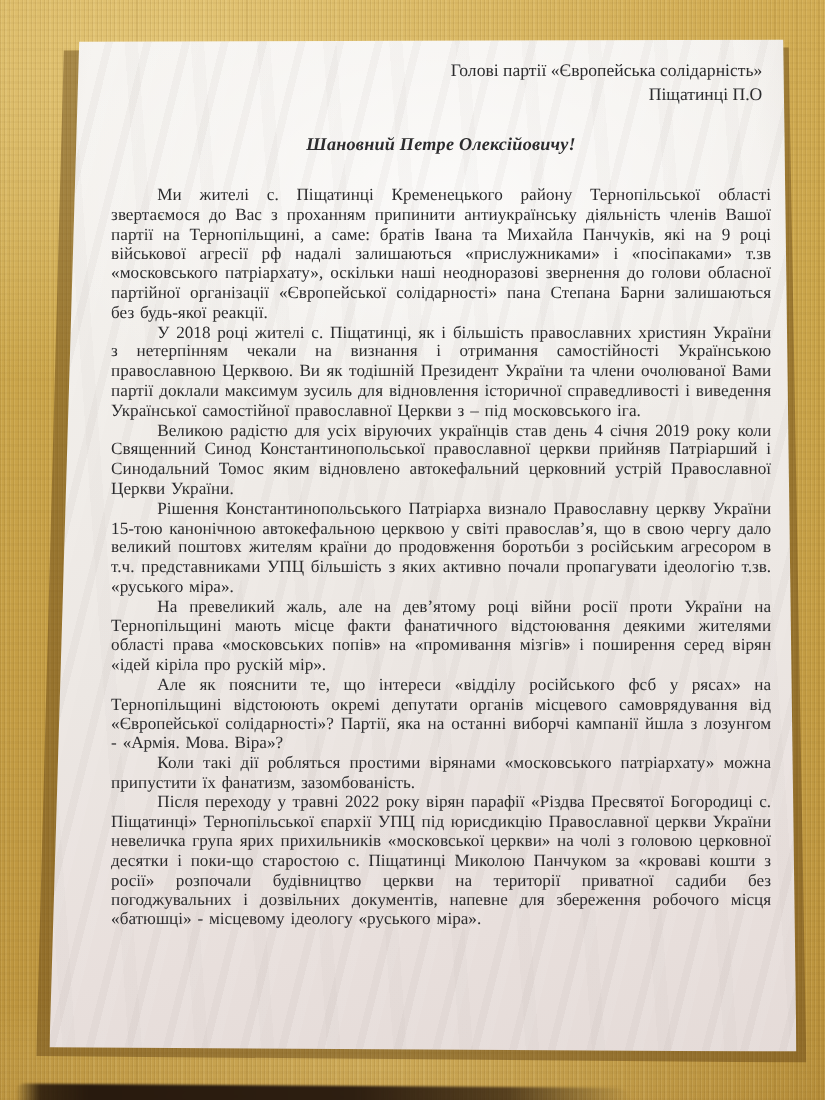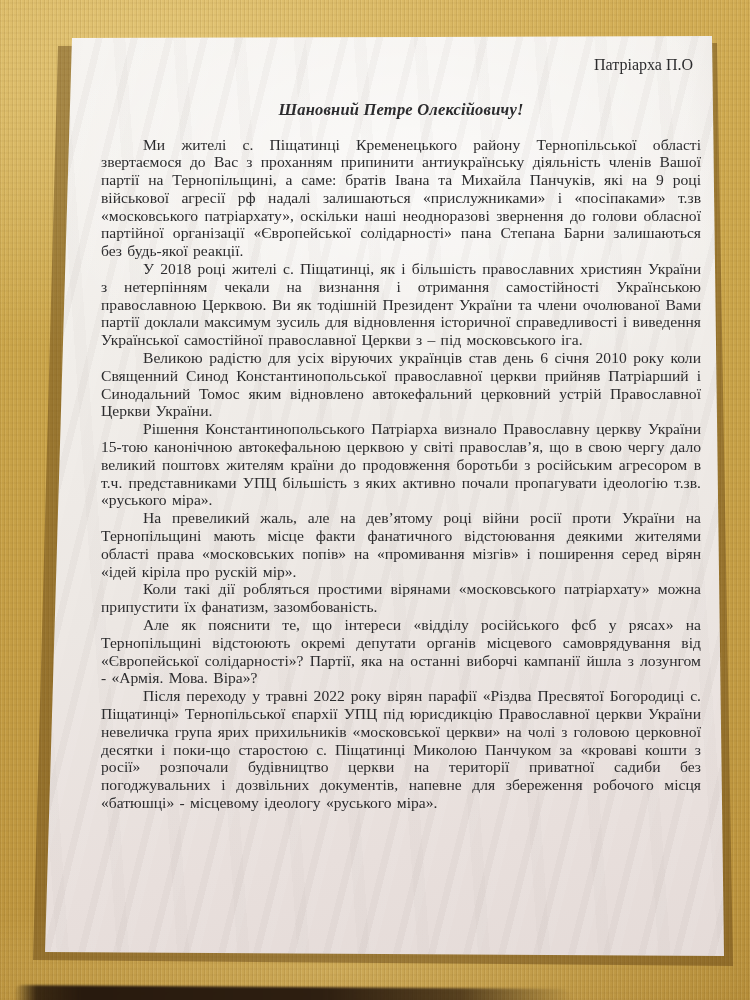--- a/index.html
+++ b/index.html
@@ -73,43 +73,44 @@
     position:absolute;top:54px;left:101px;width:600px;
     color:#2c2c2e;
   }
   .recipient{
     font-size:16px;line-height:21.5px;text-align:right;padding-right:8px;
   }
   .salutation{
     margin-top:24px;font-size:16.5px;font-weight:bold;font-style:italic;
     text-align:center;letter-spacing:0.2px;
   }
-  .body{margin-top:16px;font-size:15.6px;line-height:17.8px;}
+  .body{margin-top:28px;font-size:15.6px;line-height:17.8px;}
   .body p{margin:0;text-align:justify;text-indent:42px;word-spacing:1.4px;}
 </style>
 </head>
 <body>
 
 <div class="photo">
   <div class="fabric"></div>
   <div class="table-edge"></div>
   <div class="paper-shadow"></div>
   <div class="paper"></div>
 
   <div class="content">
     <div class="recipient">
-      <div>Патріарха П.О</div>
+      <div>Голові партії «Європейська солідарність»</div>
+      <div>Піщатинці П.О</div>
     </div>
 
     <div class="salutation">Шановний Петре Олексійовичу!</div>
 
     <div class="body">
       <p>Ми жителі с. Піщатинці Кременецького району Тернопільської області звертаємося до Вас з проханням припинити антиукраїнську діяльність членів Вашої партії на Тернопільщині, а саме: братів Івана та Михайла Панчуків, які на 9 році військової агресії рф надалі залишаються «прислужниками» і «посіпаками» т.зв «московського патріархату», оскільки наші неодноразові звернення до голови обласної партійної організації «Європейської солідарності» пана Степана Барни залишаються без будь-якої реакції.</p>
       <p>У 2018 році жителі с. Піщатинці, як і більшість православних християн України з нетерпінням чекали на визнання і отримання самостійності Українською православною Церквою. Ви як тодішній Президент України та члени очолюваної Вами партії доклали максимум зусиль для відновлення історичної справедливості і виведення Української самостійної православної Церкви з – під московського іга.</p>
-      <p>Великою радістю для усіх віруючих українців став день 6 січня 2010 року коли Священний Синод Константинопольської православної церкви прийняв Патріарший і Синодальний Томос яким відновлено автокефальний церковний устрій Православної Церкви України.</p>
+      <p>Великою радістю для усіх віруючих українців став день 4 січня 2019 року коли Священний Синод Константинопольської православної церкви прийняв Патріарший і Синодальний Томос яким відновлено автокефальний церковний устрій Православної Церкви України.</p>
       <p>Рішення Константинопольського Патріарха визнало Православну церкву України 15-тою канонічною автокефальною церквою у світі православ’я, що в свою чергу дало великий поштовх жителям країни до продовження боротьби з російським агресором в т.ч. представниками УПЦ більшість з яких активно почали пропагувати ідеологію т.зв. «руського міра».</p>
       <p>На превеликий жаль, але на дев’ятому  році війни росії проти України на Тернопільщині мають місце факти фанатичного відстоювання деякими жителями області права «московських попів» на «промивання мізгів»  і поширення серед вірян «ідей кіріла про рускій мір».</p>
+      <p>Але як пояснити те, що інтереси «відділу російського фсб у рясах» на Тернопільщині відстоюють окремі депутати органів місцевого самоврядування від «Європейської солідарності»? Партії, яка на останні виборчі кампанії йшла з лозунгом -  «Армія. Мова. Віра»?</p>
       <p>Коли такі дії робляться простими вірянами «московського патріархату» можна припустити їх фанатизм, зазомбованість.</p>
-      <p>Але як пояснити те, що інтереси «відділу російського фсб у рясах» на Тернопільщині відстоюють окремі депутати органів місцевого самоврядування від «Європейської солідарності»? Партії, яка на останні виборчі кампанії йшла з лозунгом -  «Армія. Мова. Віра»?</p>
       <p>Після переходу у травні 2022 року вірян парафії «Різдва Пресвятої Богородиці с. Піщатинці» Тернопільської єпархії УПЦ під юрисдикцію Православної церкви України невеличка група ярих прихильників  «московської церкви» на чолі з головою церковної десятки і поки-що старостою с. Піщатинці Миколою Панчуком за «кроваві кошти з росії» розпочали будівництво церкви на території приватної садиби без погоджувальних і дозвільних документів, напевне для збереження робочого місця «батюшці» - місцевому ідеологу «руського міра».</p>
     </div>
   </div>
 </div>
 
 </body></html>

